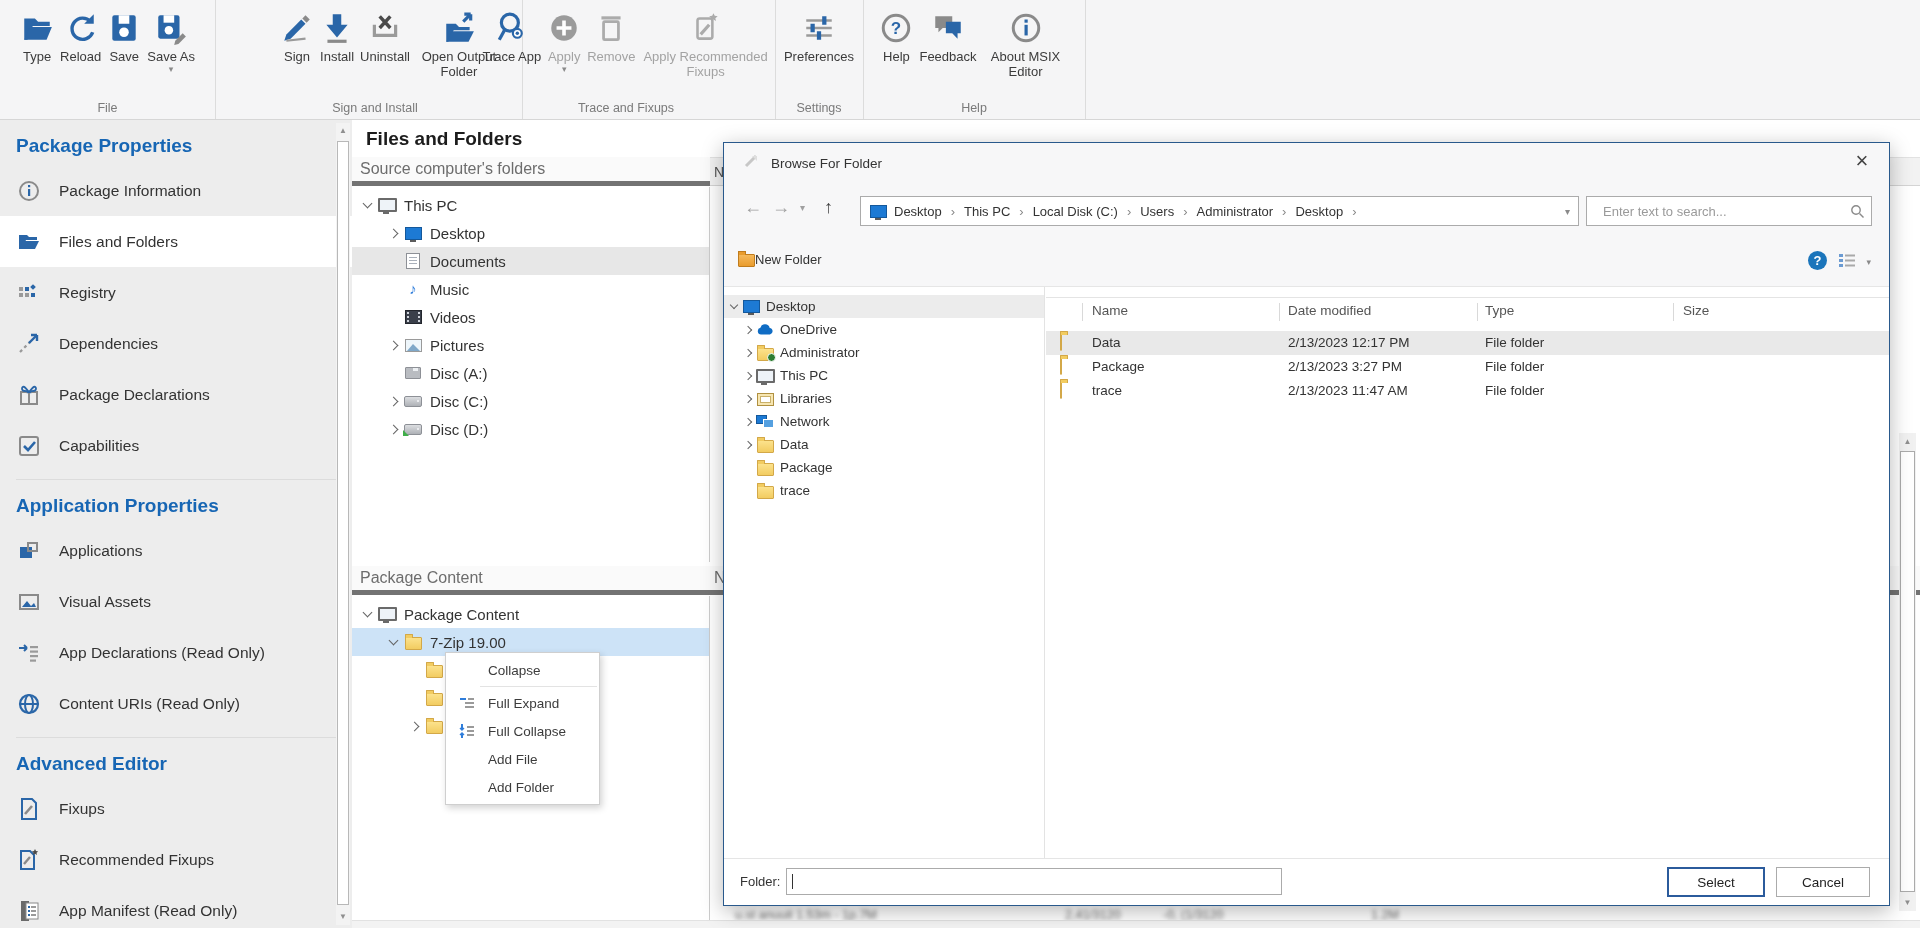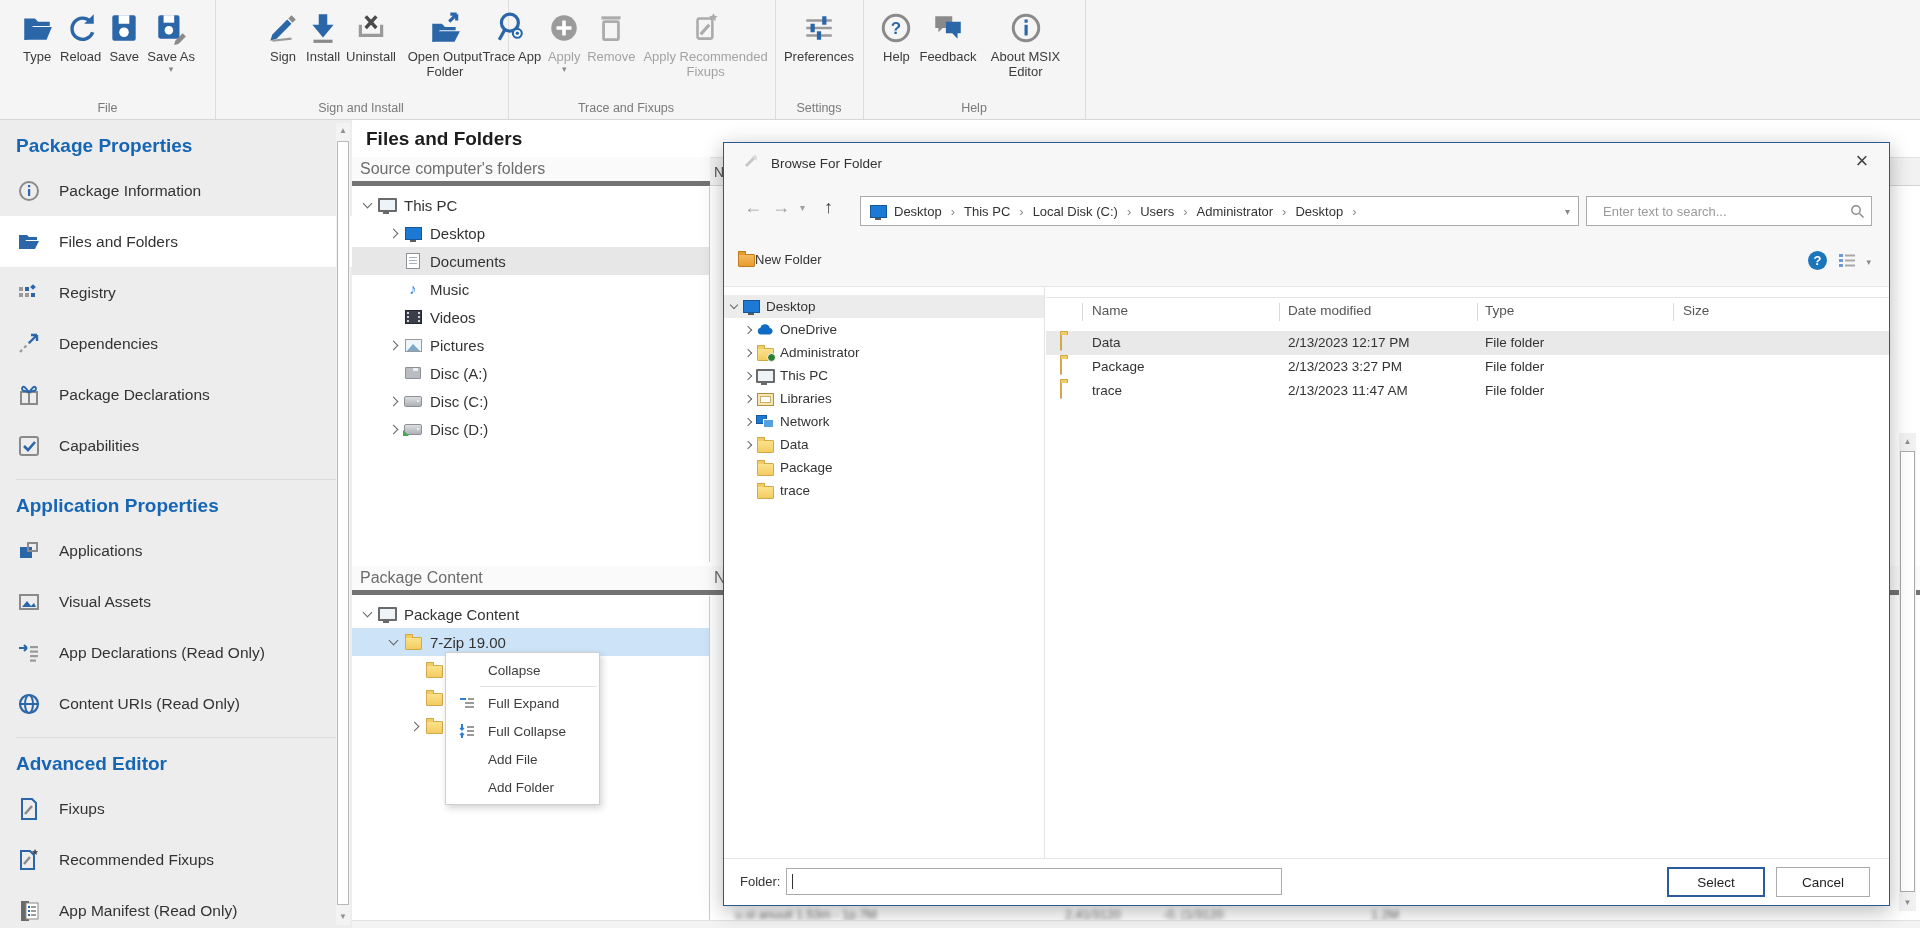--- a/index.html
+++ b/index.html
@@ -171,21 +171,21 @@
                 <path d="M20 28l7-7 3 3-7 7-4 1z" fill="#8a8a8a"></path>
               </svg>
             </span>
           <span class="rlbl">Save As</span>
           <span class="chev-sm">▾</span>
         </div>
       </div>
       <div class="grouplabel">File</div>
     </div>
 
-    <div class="rgroup" style="left:214px;width:262px;padding-left:32px;">
+    <div class="rgroup" style="left:228px;width:262px;padding-left:32px;">
       <div class="rbtns">
         <div class="rbtn">
           <span class="ric">
               <svg width="34" height="34" viewBox="0 0 32 32">
                 <path d="M6 22L20 8l4 4L10 26l-6 2z" fill="#2a66a8"></path>
                 <path d="M21 7l3-3 4 4-3 3z" fill="#8a8a8a"></path>
                 <path d="M6 28l18-2" stroke="#9a9a9a" stroke-width="2" fill="none"></path>
               </svg>
             </span>
           <span class="rlbl">Sign</span>

